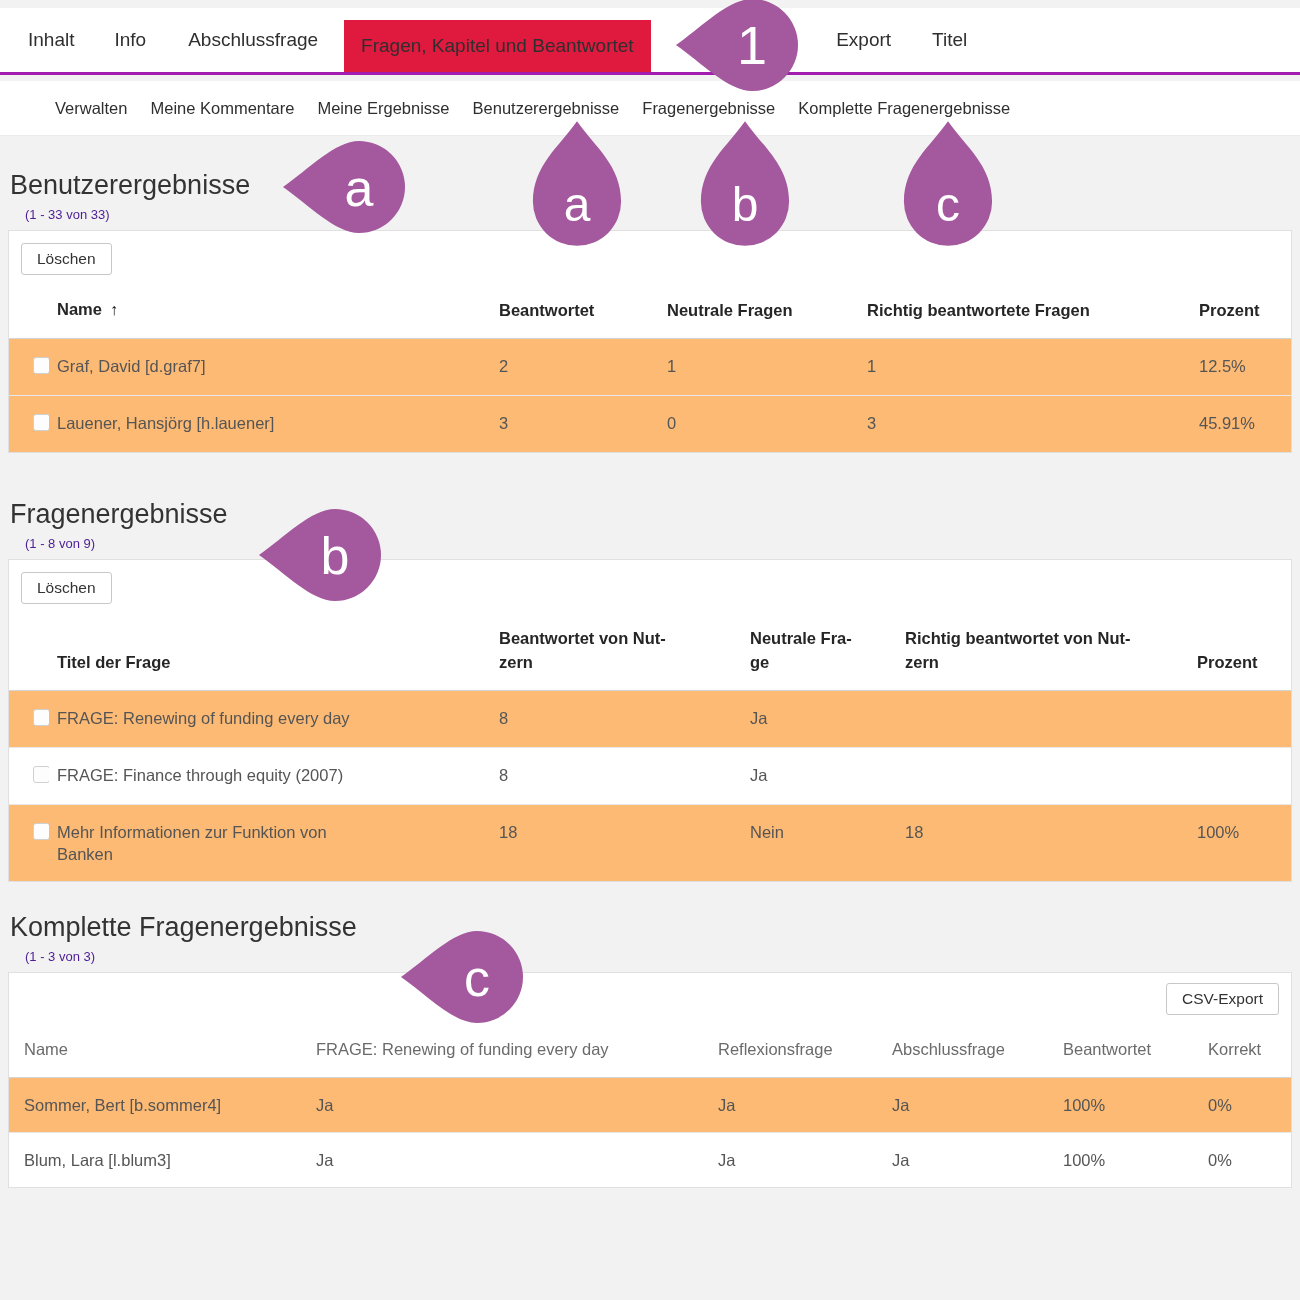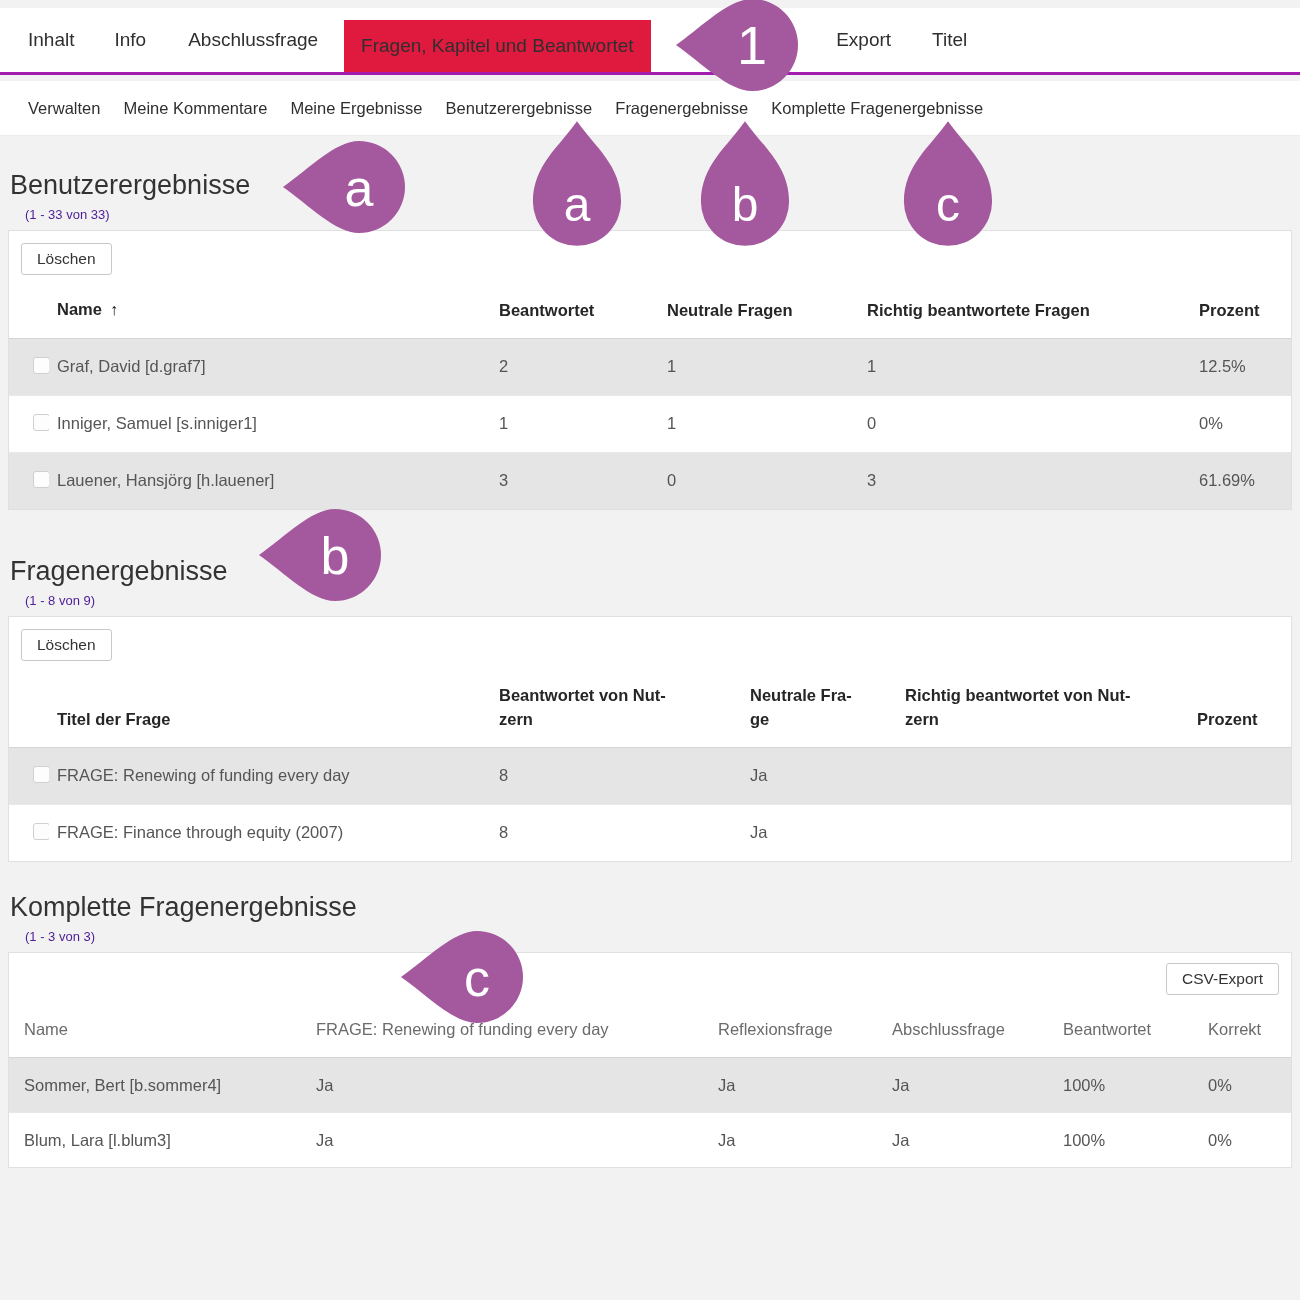--- a/index.html
+++ b/index.html
@@ -17,21 +17,21 @@
   .tab-info{margin-left:40px;}
   .tab-einstellungen{margin-left:42px;}
   .tab-active{
     margin-left:26px;background:#e0193e;color:#fff;height:52px;
     display:flex;align-items:center;padding:0 17px;align-self:flex-end;
   }
   .tab-truncated{margin-left:135px;}
   .tab-export{margin-left:40px;text-align:center;}
   .tab-rechte{margin-left:41px;}
   
-  .subbar{margin-top:6px;background:#fff;height:54px;border-bottom:1px solid #ececec;}
+  .subbar{margin-top:6px;background:#fff;height:54px;border-bottom:1px solid #ececec;padding-left:27px;}
   .subbar li{font-size:16.5px;color:#2f2f2f;cursor:pointer;white-space:nowrap;margin-left:23px;}
   .subbar li:first-child{margin-left:0;}
   
   .section-title{font-size:27px;font-weight:400;color:#333;margin:34px 0 0 10px;}
   .section-title.mt2{margin-top:46px;}
   .section-title.mt3{margin-top:30px;}
   .section-count{font-size:13px;color:#4c1d95;margin:6px 0 0 25px;}
   .panel{
     margin:8px 8px 0 8px;background:#fff;border:1px solid #e0e0e0;
   }
@@ -47,21 +47,21 @@
     text-align:left;font-size:16.5px;font-weight:600;color:#262626;
     padding:18px 8px 16px 8px;vertical-align:bottom;line-height:24px;
     border-bottom:1px solid #d5d5d5;white-space:pre-line;
   }
   td{
     font-size:16.5px;color:#555;padding:16px 8px;line-height:22px;
     vertical-align:top;white-space:pre-line;overflow:hidden;
   }
   tbody tr{border-top:1px solid #e8e8e8;}
   tbody tr:first-child{border-top:none;}
-  tbody tr.odd{background:#e5e5e5;}
+  tbody tr.odd{background:#fdba74;}
   .gray-head th{color:#6b6b6b;font-weight:400;}
   .sort-arrow{font-weight:700;color:#111;margin-left:8px;font-size:16px;}
   input[type=checkbox]{
     appearance:none;-webkit-appearance:none;width:17px;height:17px;margin:2px 0 0 16px;
     border:1px solid #d0d0d0;border-radius:3px;background:#fdfdfd;cursor:pointer;display:inline-block;
   }
   .pad-name{padding-left:15px;}
   
   .balloon{position:absolute;z-index:9;pointer-events:none;}
   .balloon svg{display:block;}
@@ -123,35 +123,27 @@
     </thead>
     <tbody>
       <tr class="odd">
         <td><input type="checkbox" style=""></td>
         <td>Graf, David [d.graf7]</td>
         <td>2</td>
         <td>1</td>
         <td>1</td>
         <td>12.5%</td>
       </tr>
-      <tr>
-        <td><input type="checkbox" style=""></td>
-        <td>Inniger, Samuel [s.inniger1]</td>
-        <td>1</td>
-        <td>1</td>
-        <td>0</td>
-        <td>0%</td>
-      </tr>
       <tr class="odd">
         <td><input type="checkbox" style=""></td>
         <td>Lauener, Hansjörg [h.lauener]</td>
         <td>3</td>
         <td>0</td>
         <td>3</td>
-        <td>61.69%</td>
+        <td>45.91%</td>
       </tr>
     </tbody>
   </table>
 </div>
 
 <h2 class="section-title mt2">Fragenergebnisse</h2>
 <div class="section-count">(1 - 8 von 9)</div>
 
 <div class="panel">
   <div class="panel-actions">
@@ -189,20 +181,29 @@
         <td></td>
       </tr>
       <tr>
         <td><input type="checkbox" style=""></td>
         <td>FRAGE: Finance through equity (2007)</td>
         <td>8</td>
         <td>Ja</td>
         <td></td>
         <td></td>
       </tr>
+      <tr class="odd">
+        <td><input type="checkbox" style=""></td>
+        <td>Mehr Informationen zur Funktion von
+Banken</td>
+        <td>18</td>
+        <td>Nein</td>
+        <td>18</td>
+        <td>100%</td>
+      </tr>
     </tbody>
   </table>
 </div>
 
 <h2 class="section-title mt3">Komplette Fragenergebnisse</h2>
 <div class="section-count">(1 - 3 von 3)</div>
 
 <div class="panel">
   <div class="panel-actions right">
     <button class="btn">CSV-Export</button>

